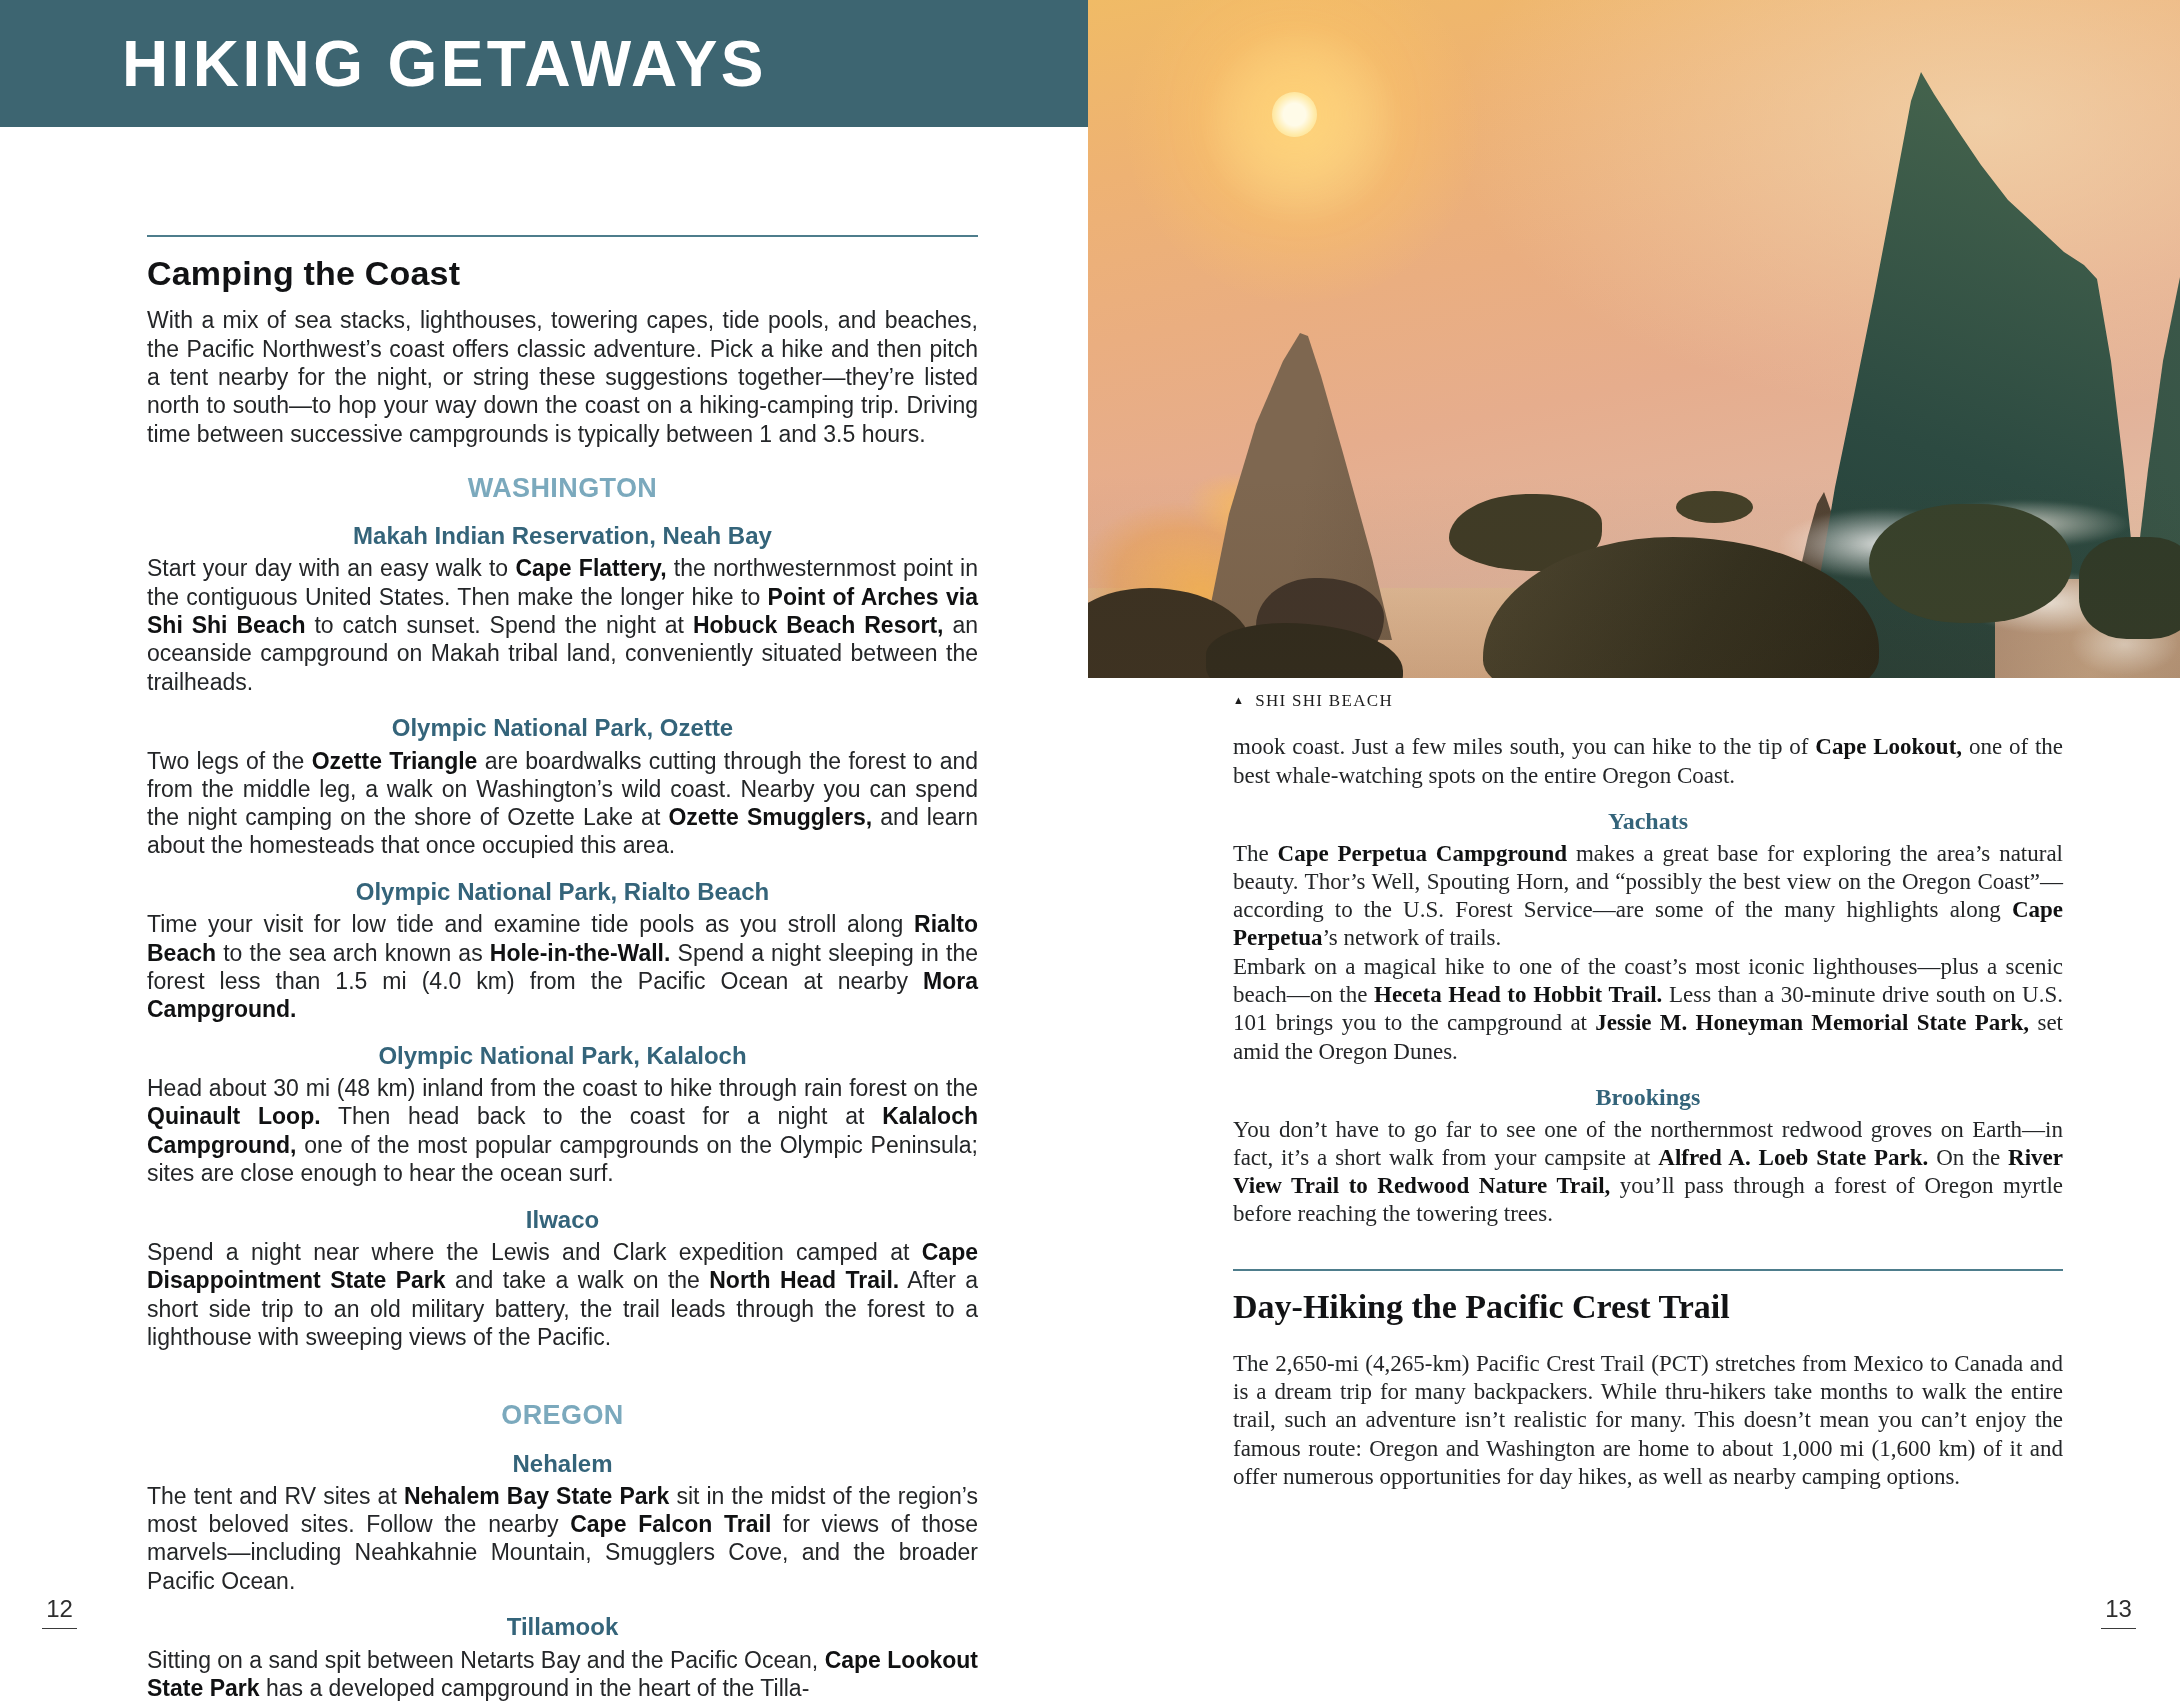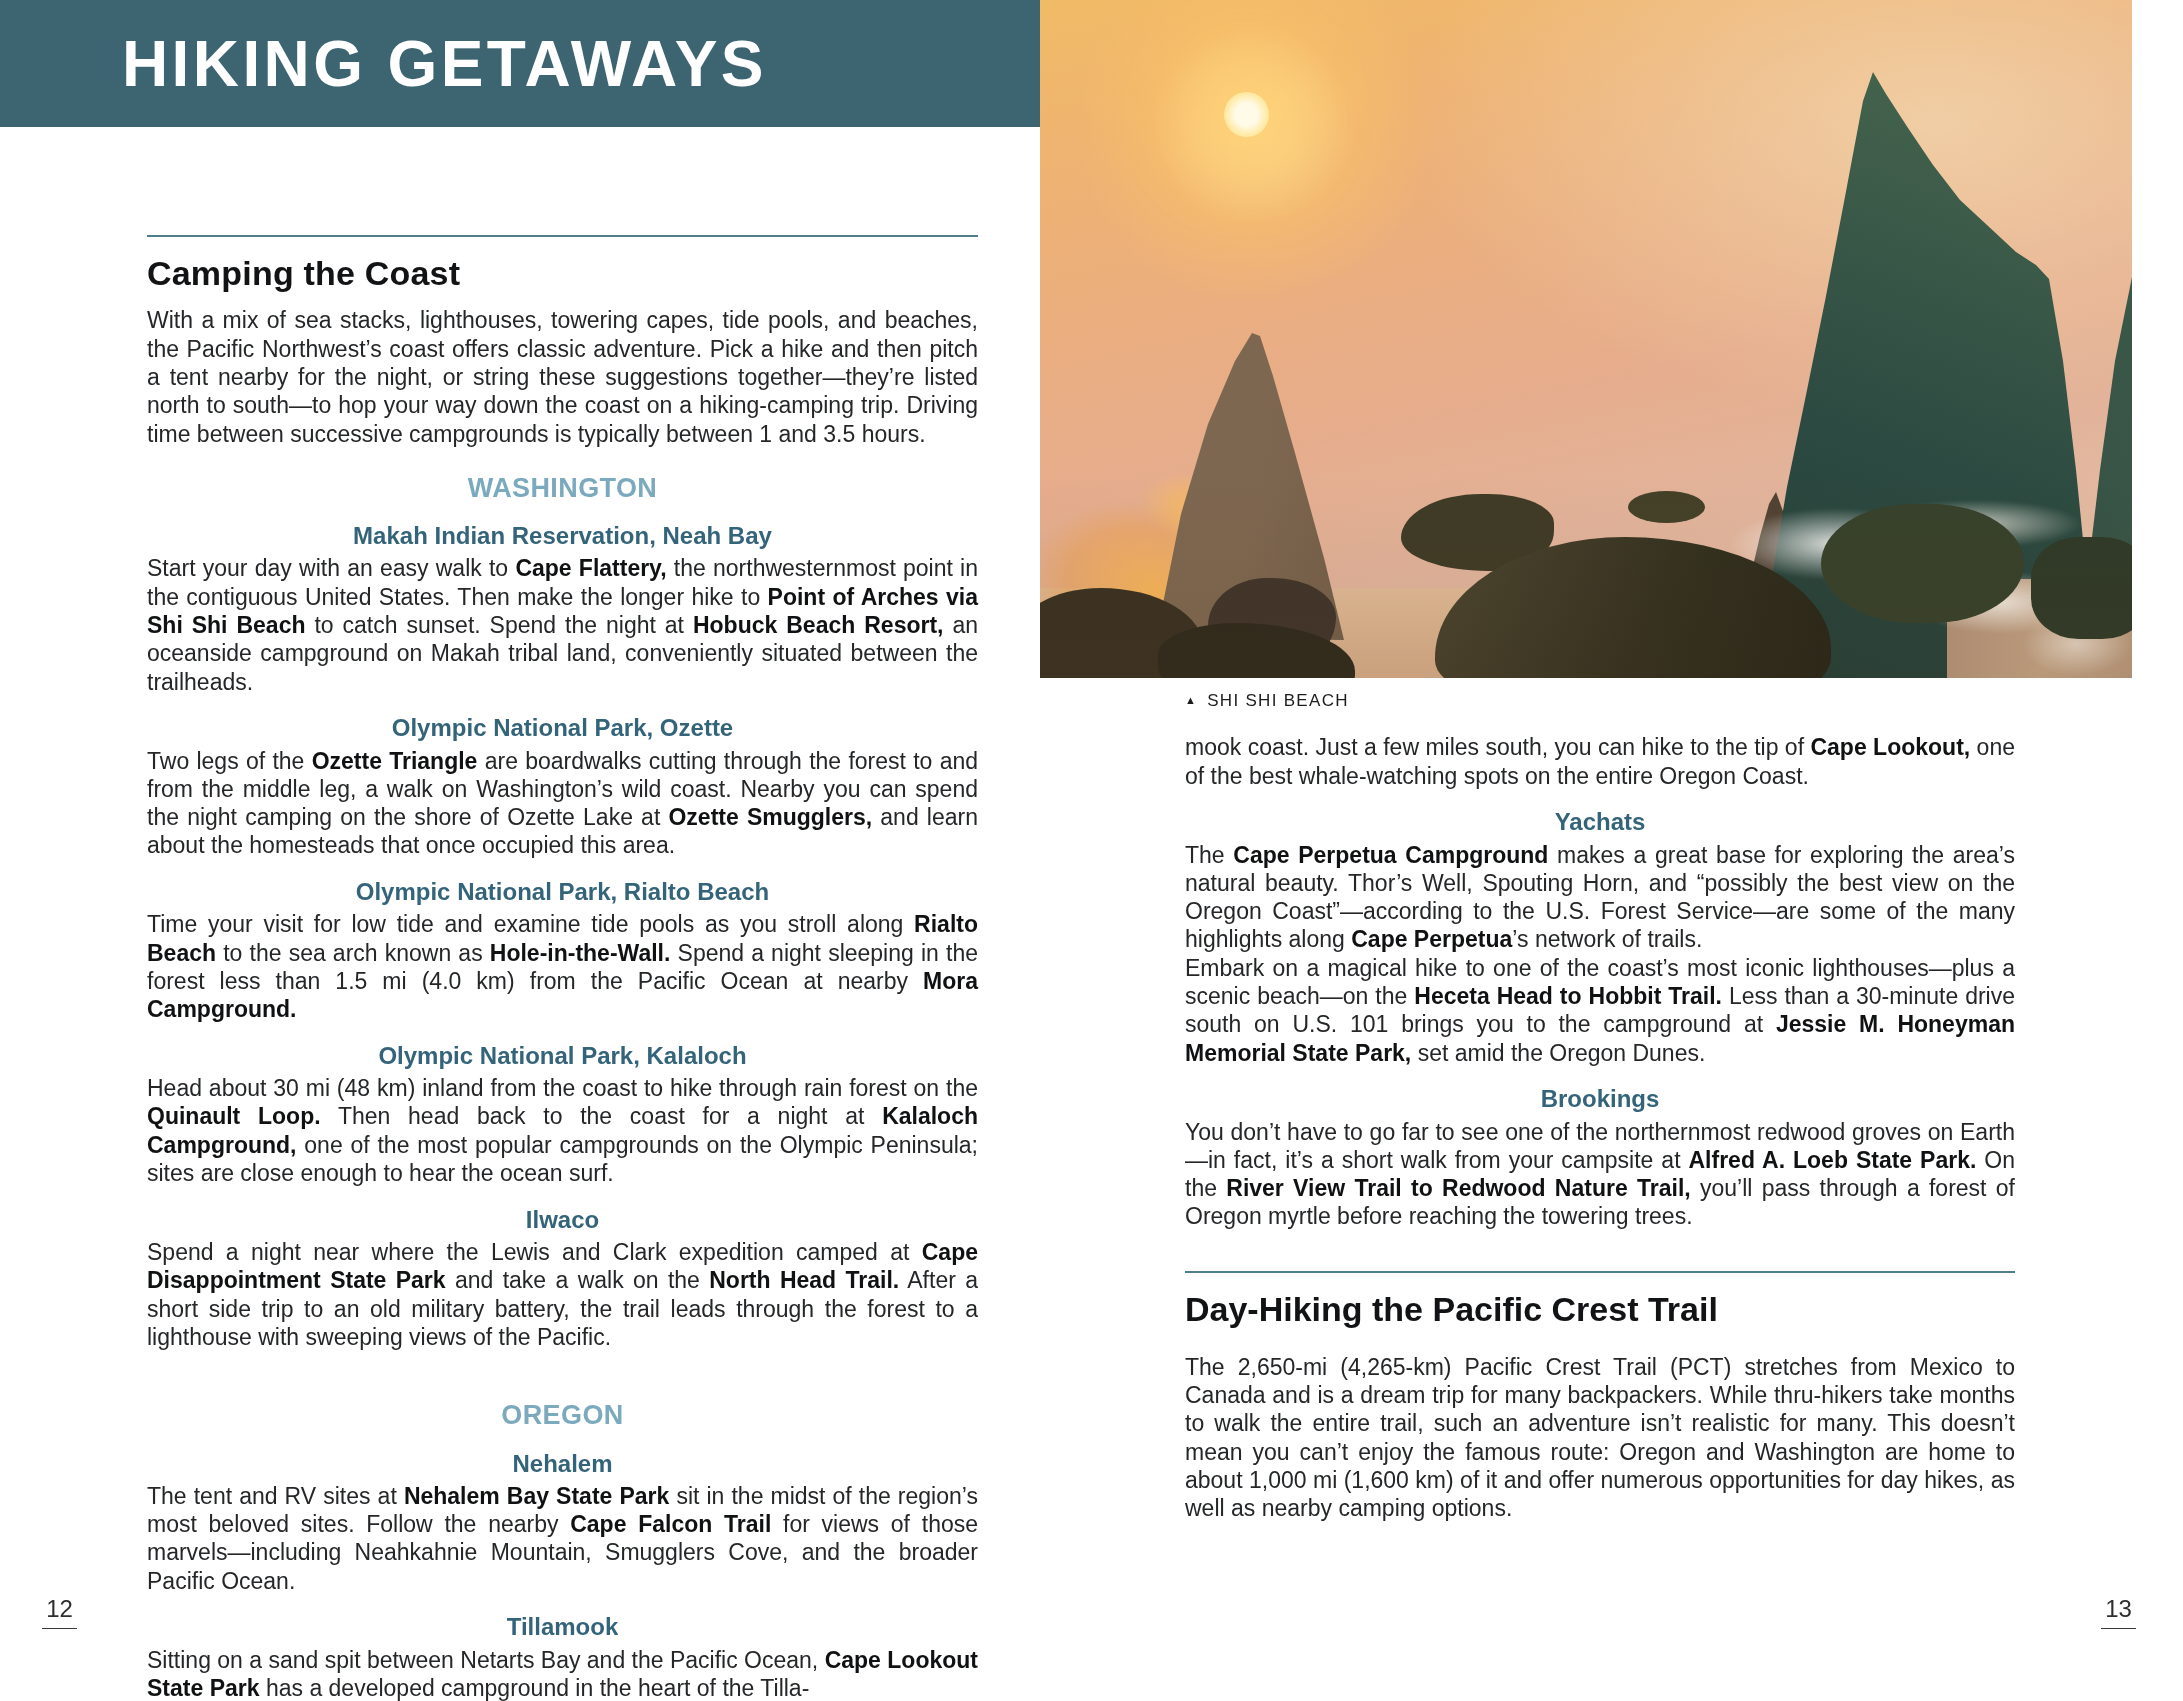--- a/index.html
+++ b/index.html
@@ -44,21 +44,21 @@
     text-align:center;
   }
   .pageno{
     position:absolute;top:1595px;font-size:24px;color:#2e2e2e;
     border-bottom:1.7px solid #3a3a3a;padding:0 4.2px 5px;
   }
   .pageno.l{left:42px;}
   .pageno.r{left:2101px;}
 
   
-  .rpage{position:absolute;left:1040px;top:0;width:1092px;}
+  .rpage{position:absolute;left:1088px;top:0;width:1092px;font-family:Liberation Serif, serif;}
   .caption{
     margin:13.4px 0 0 145px;font-size:17px;letter-spacing:1.3px;
     color:var(--caption-text,#1c1c1c);font-weight:400;
   }
   .caption .tri{font-size:11px;margin-right:10px;vertical-align:2.5px;display:inline-block;}
   .rcol{margin-left:145px;width:830px;}
   .rcol .cont{margin-top:22px;}
   .divider{border-top:2.5px solid var(--rule,#4e7d8c);margin-top:40px;}
   h2.feature{
     font-size:34px;font-weight:700;color:var(--heading-text,#121315);

